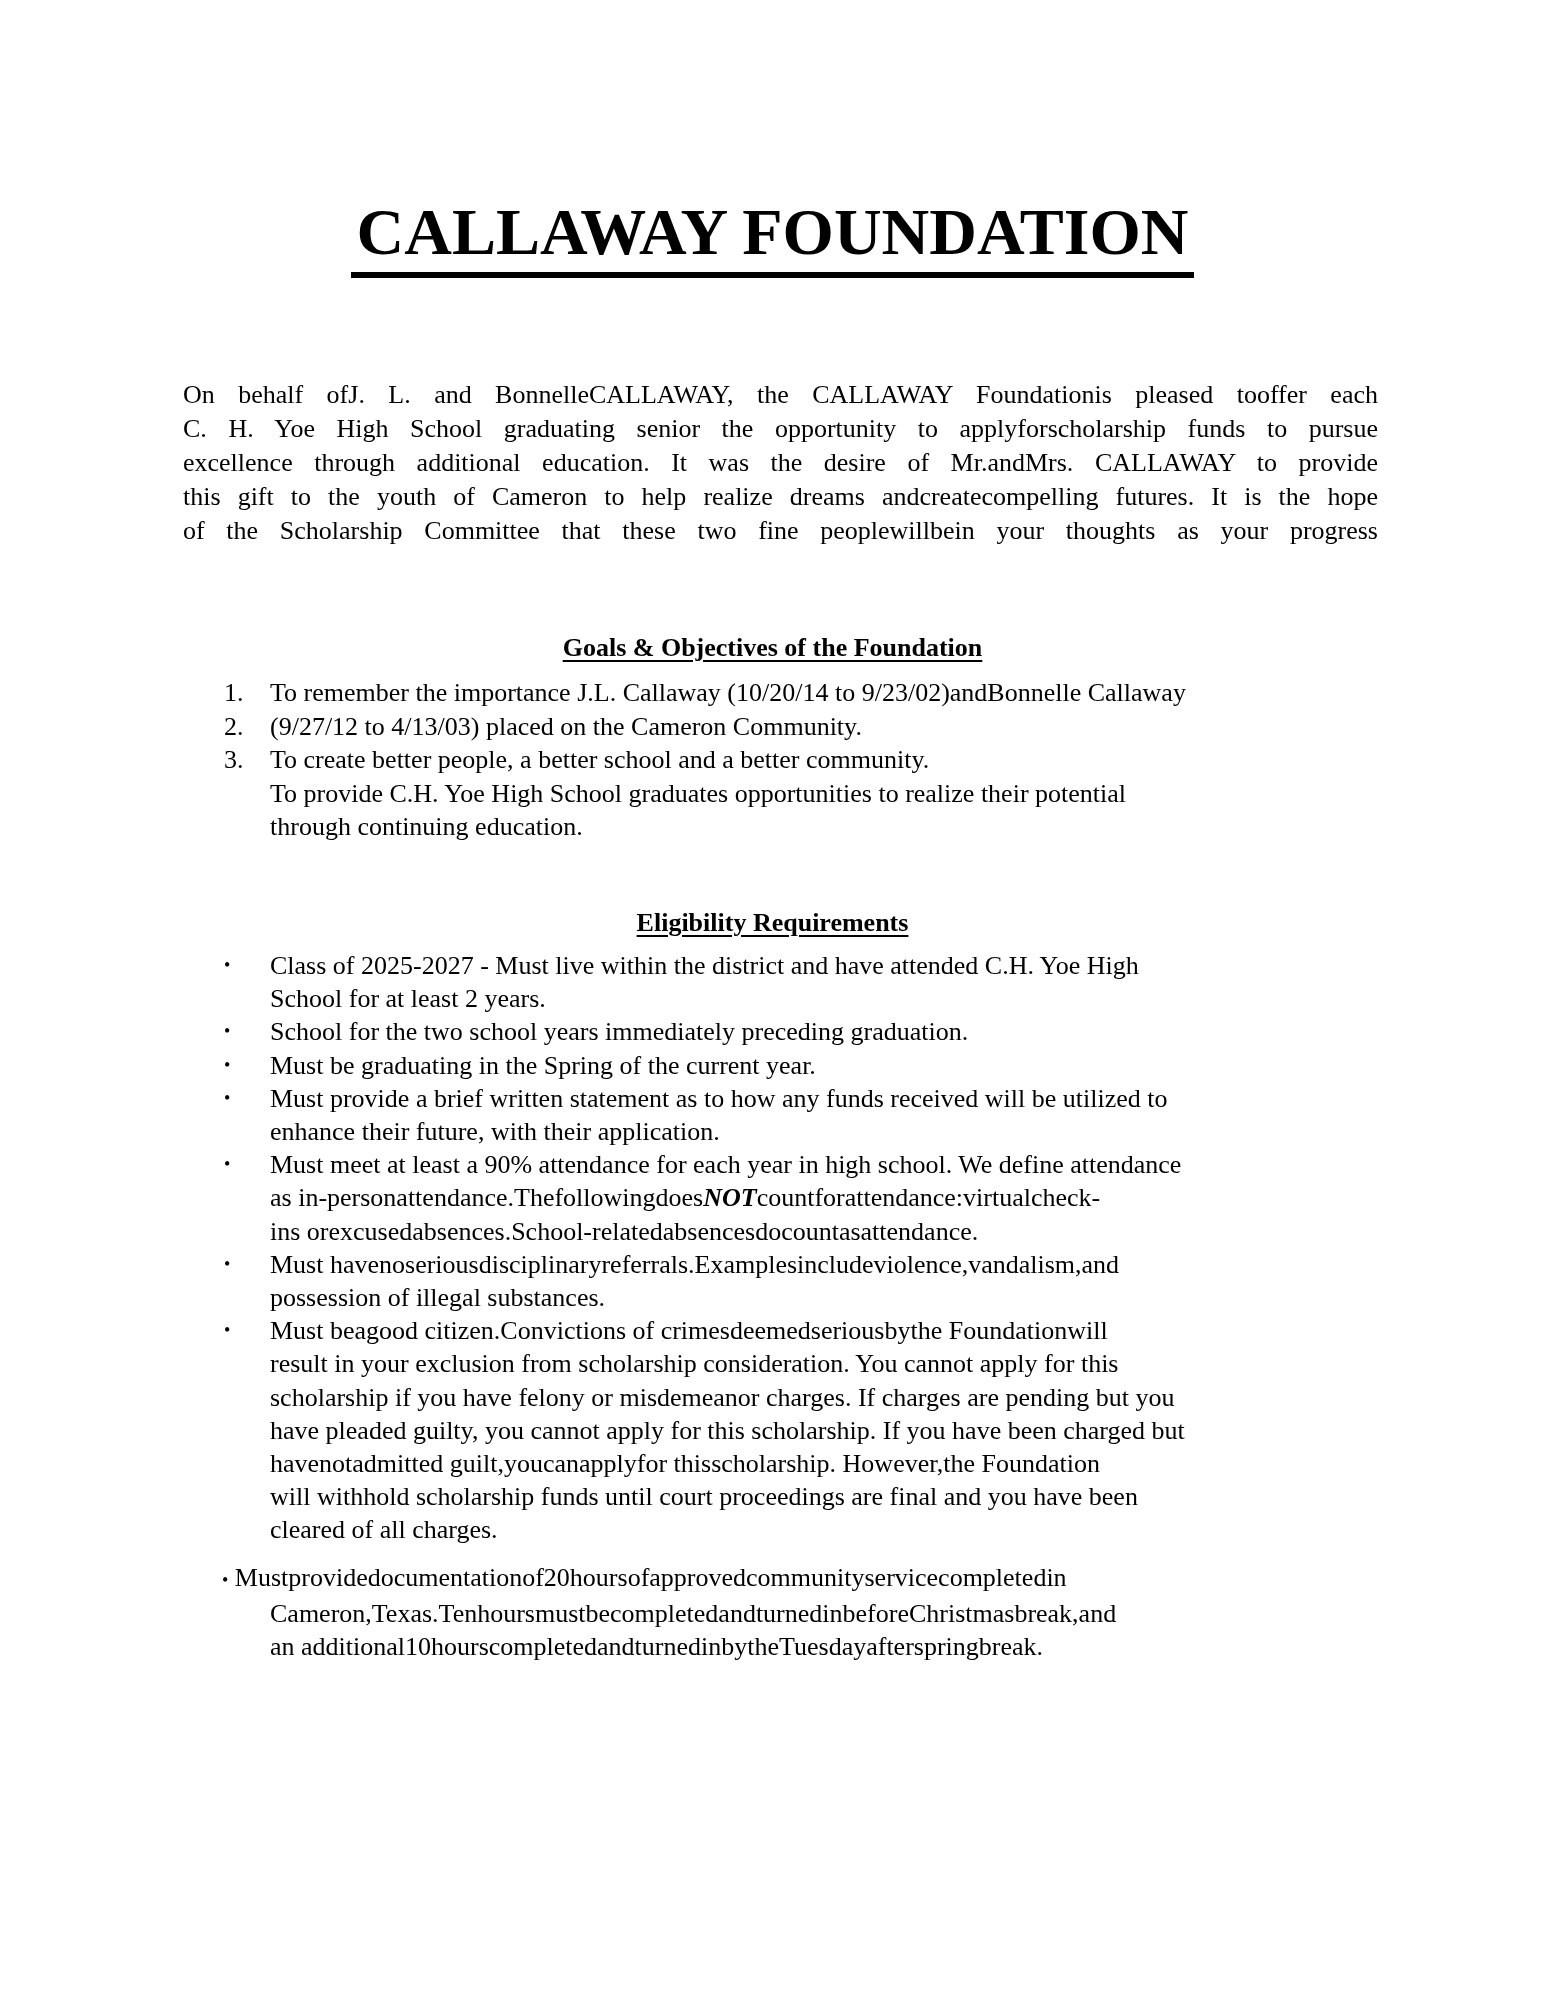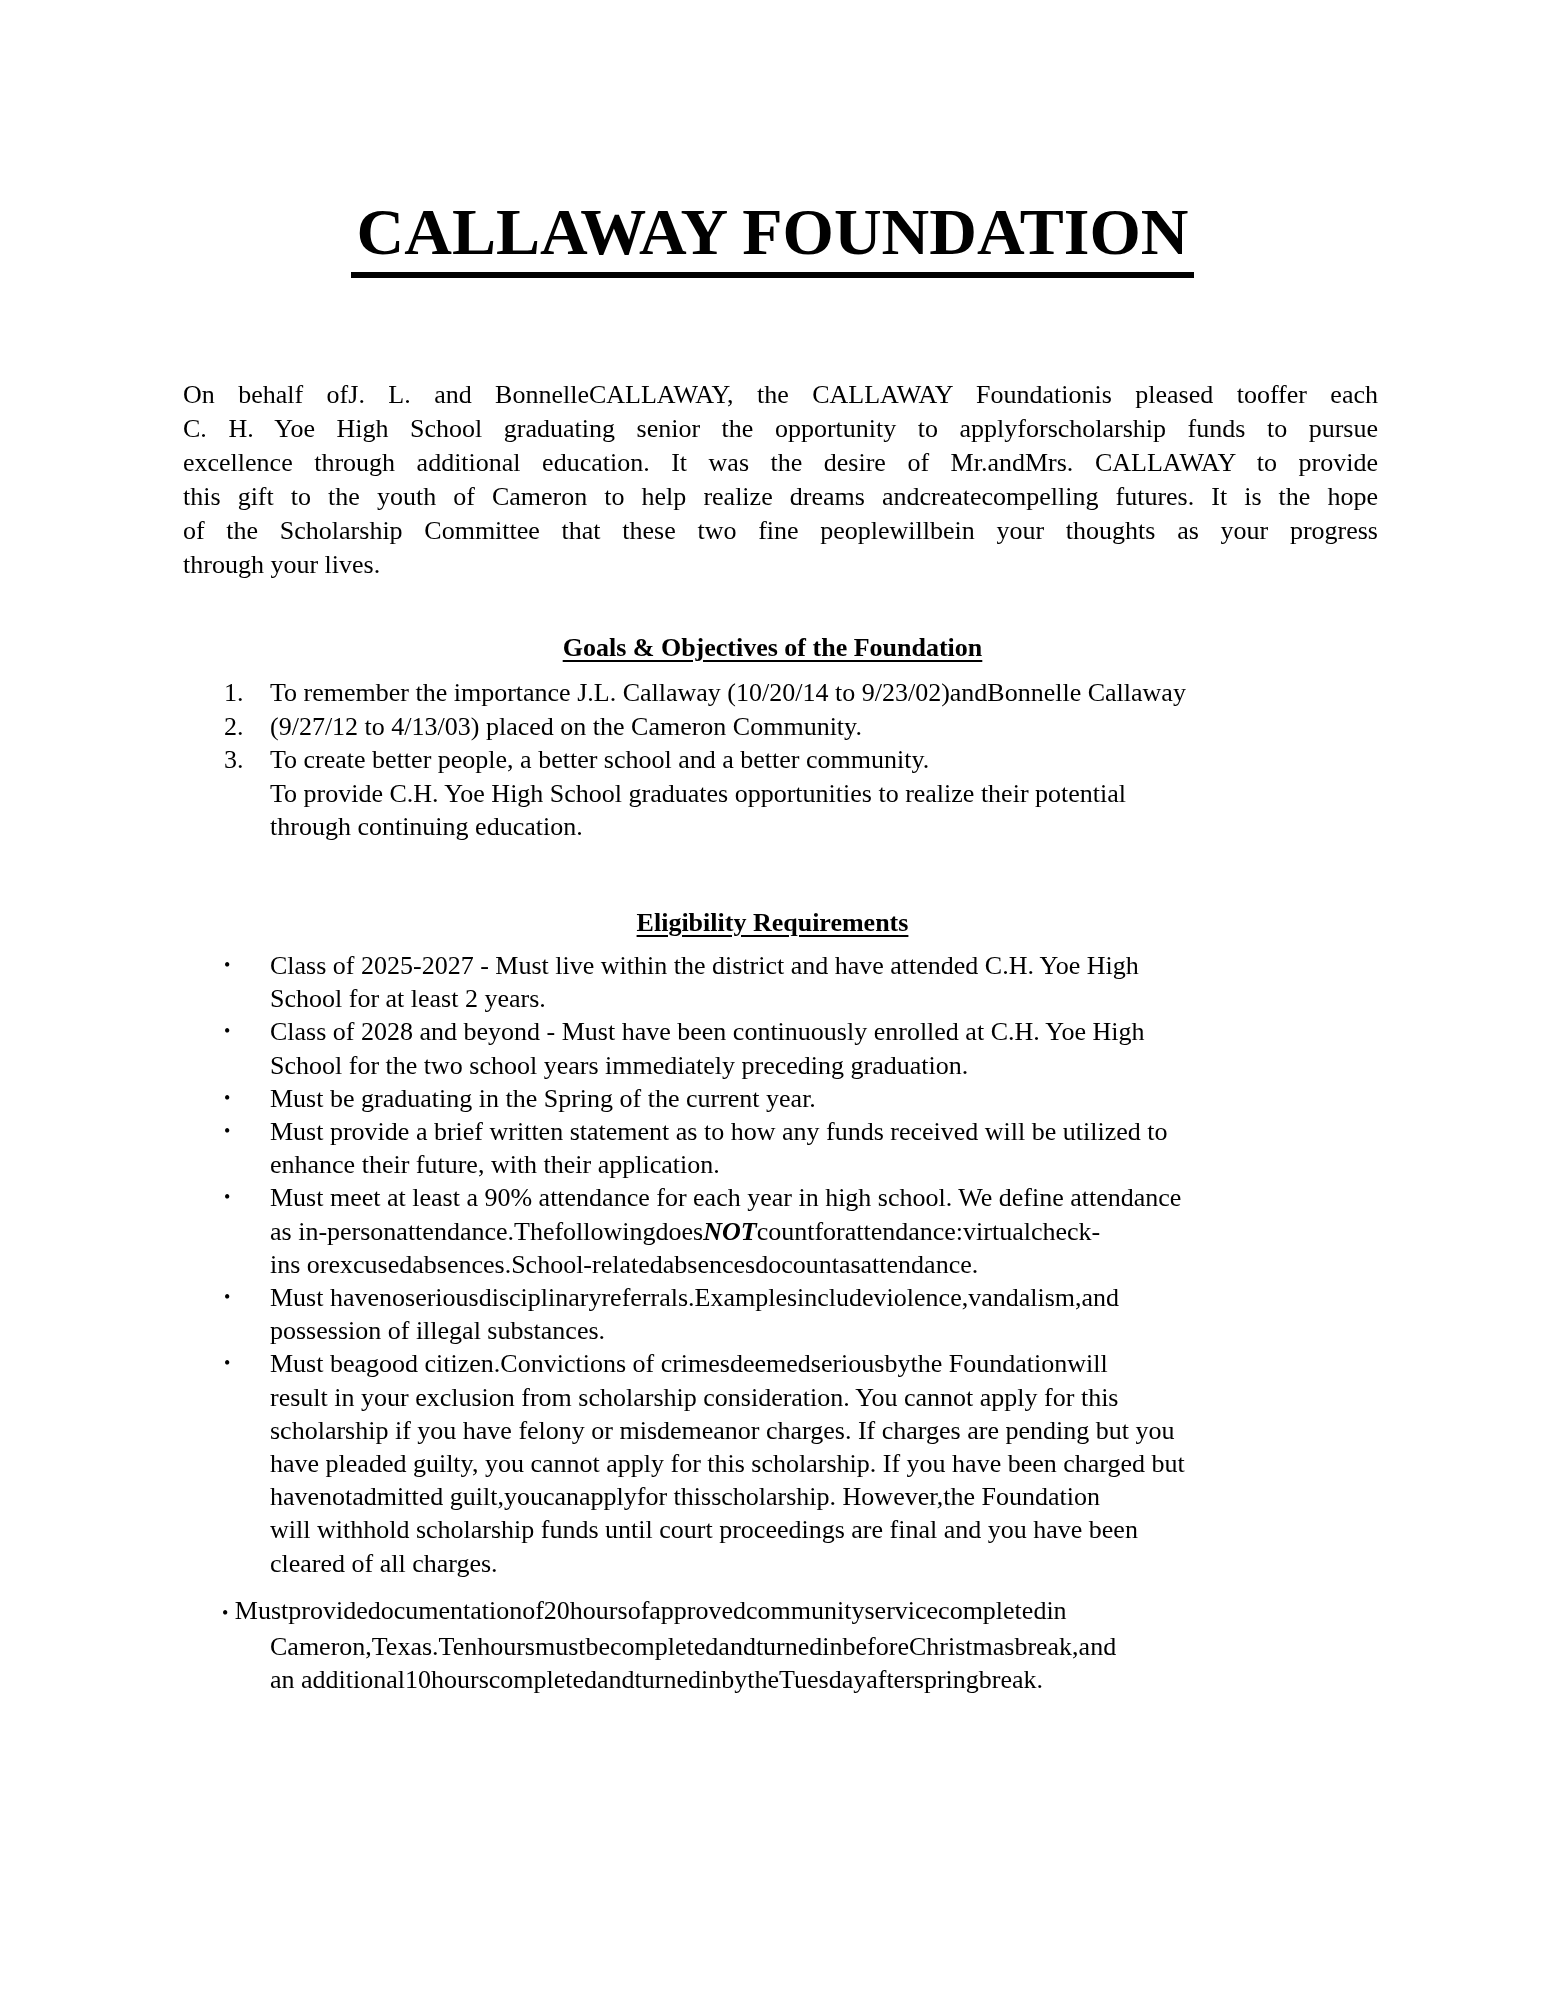--- a/index.html
+++ b/index.html
@@ -46,21 +46,20 @@
   <div class="title" id="title1">
     <span class="title-line">CALLAWAY FOUNDATION</span>
   </div>
 
   <div class="intro">
     <span class="ln">On behalf ofJ. L. and BonnelleCALLAWAY, the CALLAWAY Foundationis pleased tooffer each</span>
     <span class="ln">C. H. Yoe High School graduating senior the opportunity to applyforscholarship funds to pursue</span>
     <span class="ln">excellence through additional education. It was the desire of Mr.andMrs. CALLAWAY to provide</span>
     <span class="ln">this gift to the youth of Cameron to help realize dreams andcreatecompelling futures. It is the hope</span>
     <span class="ln">of the Scholarship Committee that these two fine peoplewillbein your thoughts as your progress</span>
-    <span class="ln last">through your lives.</span>
   </div>
 
   <div class="heading" id="goals-heading">
     <span>Goals &amp; Objectives of the Foundation</span>
   </div>
 
   <div class="goals">
     <div class="goal-row">
       <span class="goal-num">1.</span>
       <span>To remember the importance J.L. Callaway (10/20/14 to 9/23/02)andBonnelle Callaway</span>
@@ -88,21 +87,20 @@
   </div>
 
   <div class="elig">
     <div class="bullet">
       <span class="dot">•</span>
       <span class="ln">Class of 2025-2027 - Must live within the district and have attended C.H. Yoe High</span>
       <span class="ln">School for at least 2 years.</span>
     </div>
     <div class="bullet">
       <span class="dot">•</span>
-      <span class="ln">Class of 2028 and beyond - Must have been continuously enrolled at C.H. Yoe High</span>
       <span class="ln">School for the two school years immediately preceding graduation.</span>
     </div>
     <div class="bullet">
       <span class="dot">•</span>
       <span class="ln">Must be graduating in the Spring of the current year.</span>
     </div>
     <div class="bullet">
       <span class="dot">•</span>
       <span class="ln">Must provide a brief written statement as to how any funds received will be utilized to</span>
       <span class="ln">enhance their future, with their application.</span>

